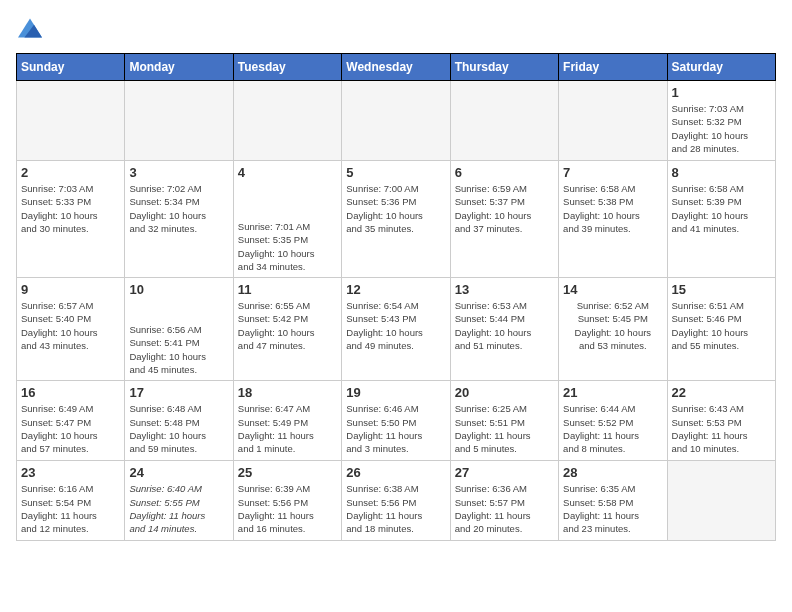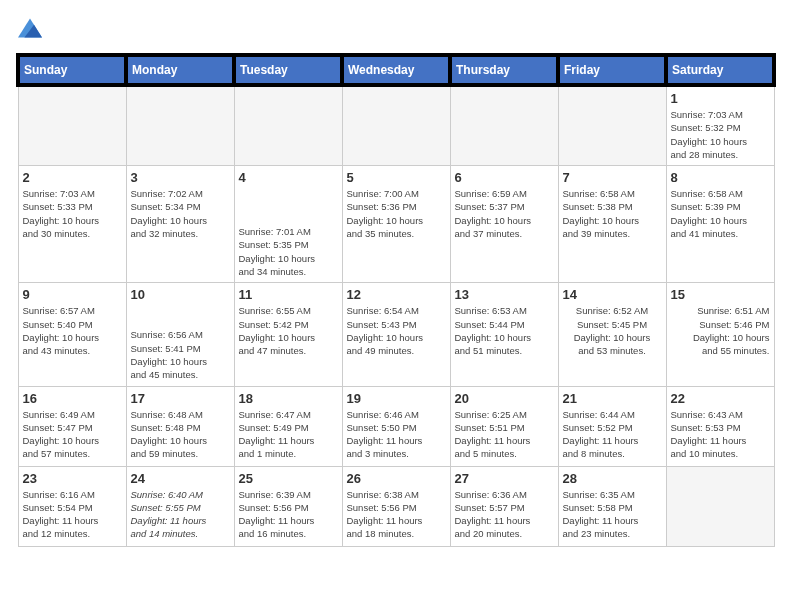--- a/index.html
+++ b/index.html
@@ -52,21 +52,21 @@
       border-collapse: collapse;
       table-layout: fixed;
     }
     th {
       background-color: #4472C4;
       color: #fff;
       font-size: 12px;
       font-weight: bold;
       padding: 6px 4px;
       text-align: left;
-      border: 4px solid #000000;
+      border: 1px solid #000000;
     }
     td {
       border: 1px solid #ccc;
       vertical-align: top;
       padding: 4px;
       font-size: 10px;
       color: #333;
       height: 80px;
       background: #fff;
     }
@@ -225,21 +225,21 @@
         </td>
         <td>
           <span class="day-number">14</span>
           <div class="day-info" style="white-space: pre-line; text-align: center;">Sunrise: 6:52 AM
 Sunset: 5:45 PM
 Daylight: 10 hours
 and 53 minutes.</div>
         </td>
         <td>
           <span class="day-number">15</span>
-          <div class="day-info" style="white-space: pre-line; text-align: right;">Sunrise: 6:51 AM
+          <div class="day-info" style="white-space: pre-line;">Sunrise: 6:51 AM
 Sunset: 5:46 PM
 Daylight: 10 hours
 and 55 minutes.</div>
         </td>
       </tr>
       <tr>
         <td>
           <span class="day-number">16</span>
           <div class="day-info" style="white-space: pre-line;">Sunrise: 6:49 AM
 Sunset: 5:47 PM

